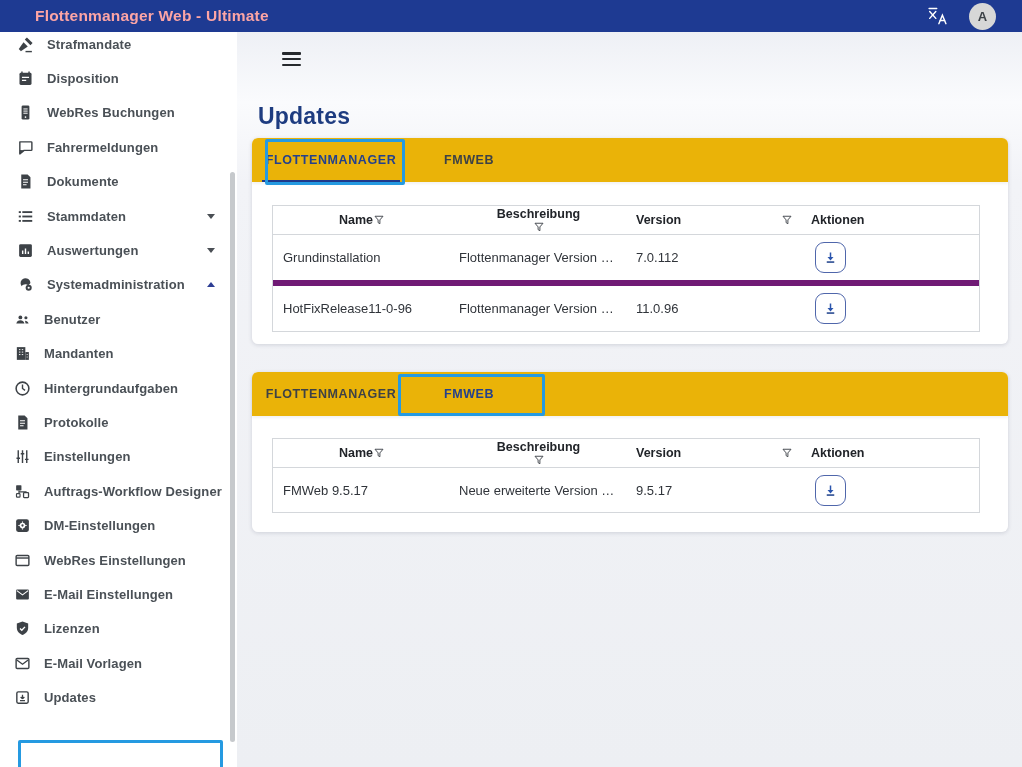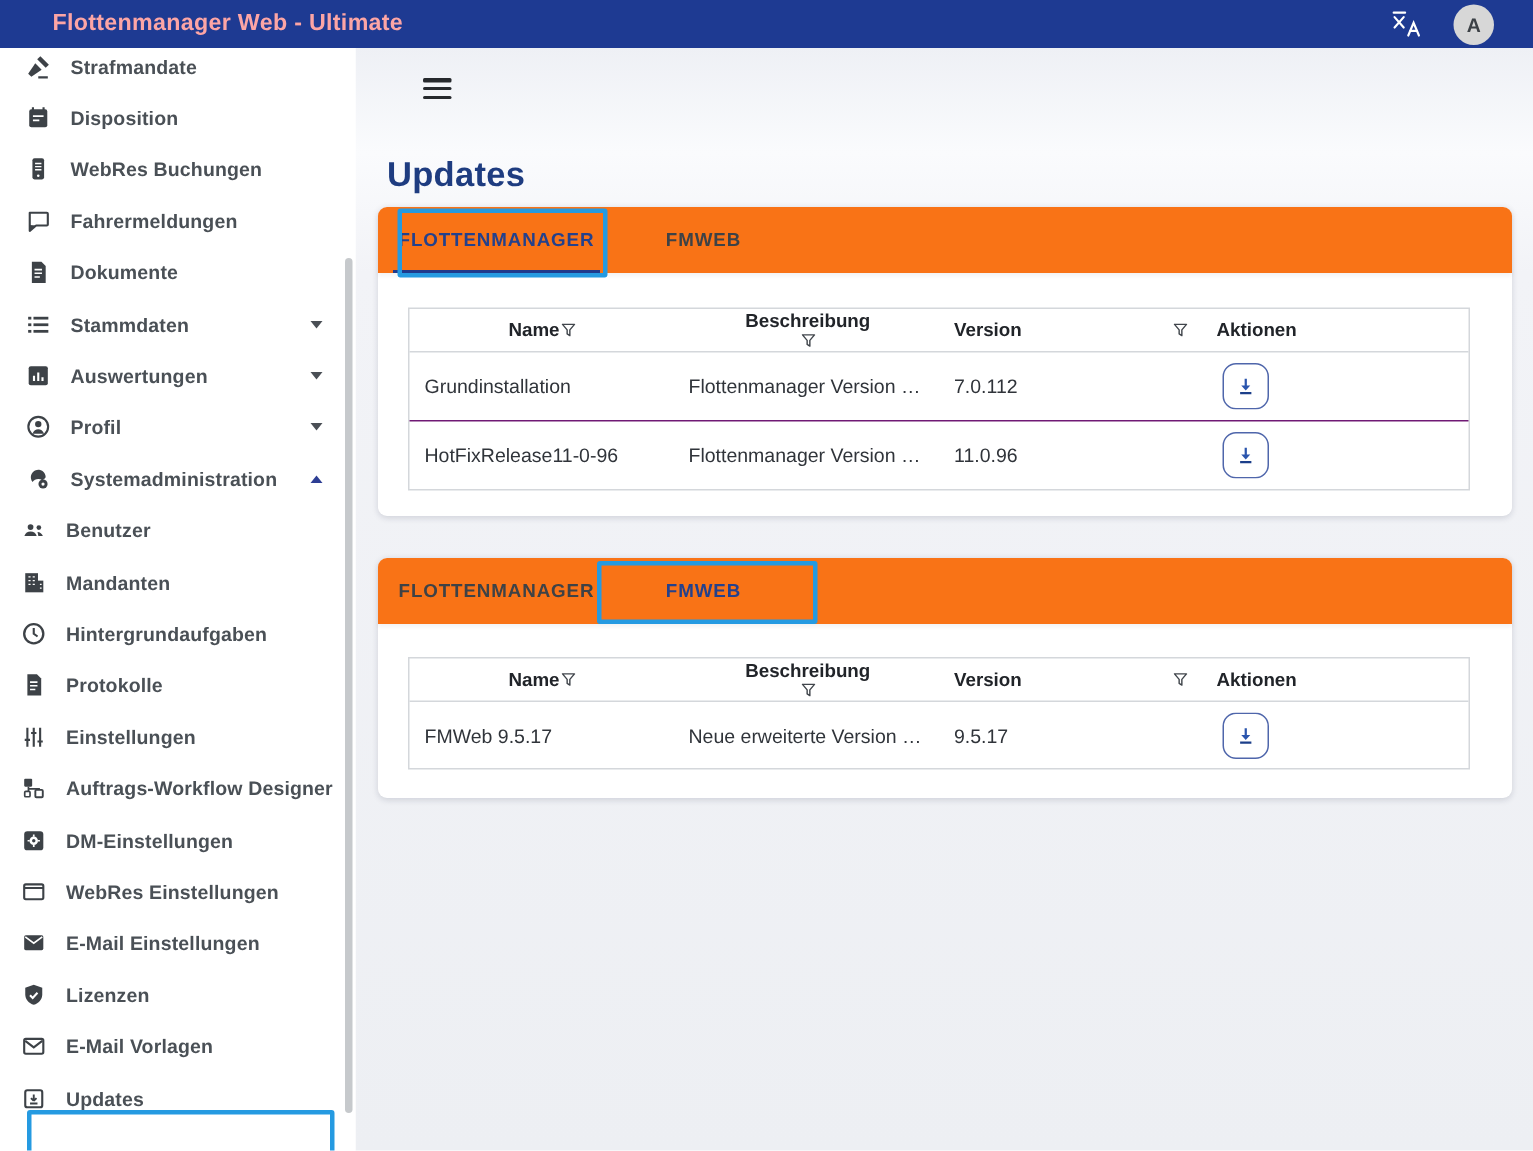--- a/index.html
+++ b/index.html
@@ -31,21 +31,21 @@
   .content{position:absolute;left:237px;top:32px;width:785px;height:735px;
            background:linear-gradient(180deg,#eef0f5 0px,#fafbfd 70px,#f2f3f7 150px,#edeff3 100%);}
   .hamburger{position:absolute;left:45px;top:20px;width:19px;cursor:pointer;}
   .hamburger span{display:block;height:2.6px;background:#26292d;border-radius:1px;margin-bottom:3.2px;}
   .page-title{position:absolute;left:21px;top:71px;margin:0;font-size:23px;font-weight:bold;color:#1e3c80;letter-spacing:.2px;}
   .card{position:absolute;left:15px;width:756px;background:#fff;border-radius:6px;
         box-shadow:0 1px 4px rgba(20,30,60,.15);}
   .card1{top:106px;height:206px;}
   .card2{top:340px;height:160px;}
   .tabs{position:relative;height:44px;display:flex;padding-left:10px;
-        box-shadow:0 2px 3px rgba(0,0,0,0.05);border-radius:6px 6px 0 0;background:#f97316;}
+        box-shadow:0 2px 3px rgba(0,0,0,0.05);border-radius:6px 6px 0 0;background:#eab308;}
   .tab{width:138px;height:44px;display:flex;align-items:center;justify-content:center;
        font-size:12.5px;font-weight:bold;letter-spacing:.6px;color:#3e4246;cursor:pointer;}
   .tab.active{color:#24418c;}
   .inkbar{position:absolute;bottom:0;height:2.5px;background:#1f3a8c;}
   .card1 .inkbar{left:10px;width:138px;}
   .card2 .inkbar{left:148px;width:137px;}
   .ann-tab1{left:13px;top:1px;width:134px;height:40px;}
   .ann-tab2{left:146px;top:2px;width:141px;height:36px;}
   
   .tbl{position:absolute;left:20px;width:708px;border:1px solid #d4d7db;background:#fff;box-sizing:border-box;}
@@ -53,21 +53,21 @@
   .card2 .tbl{top:66px;}
   .thead{display:flex;height:28px;align-items:center;border-bottom:1px solid #d4d7db;}
   .hcell{display:flex;align-items:center;justify-content:space-between;box-sizing:border-box;
          padding:0 8px 0 10px;font-size:12.5px;font-weight:bold;color:#212429;}
   .c1{width:176px;justify-content:center;}.c2{width:177px;flex-direction:column;}.c3{width:175px;}.c4{width:178px;}
   .filter-icon{width:12px;height:12px;color:#41464c;cursor:pointer;flex:none;}
   .filter-icon svg{width:12px;height:12px;display:block;}
   .trow{display:flex;align-items:center;}
   .card1 .trow{height:45px;}
   .card2 .trow{height:44px;}
-  .trow + .trow{border-top:1px solid #701a75;}
+  .trow + .trow{border-top:6px solid #701a75;}
   .tcell{box-sizing:border-box;padding:0 8px 0 10px;font-size:13px;color:#30343a;
          white-space:nowrap;overflow:hidden;text-overflow:ellipsis;}
   .dl-btn{margin-left:4px;width:31px;height:31px;border:1px solid #4f66ab;border-radius:9px;background:#fff;
           display:flex;align-items:center;justify-content:center;cursor:pointer;padding:0;}
   .dl-btn svg{width:15px;height:15px;display:block;}
 </style>
 </head>
 <body>
 
 <header class="topbar">
@@ -156,31 +156,20 @@
             <rect x="3" y="3" width="18" height="18" rx="2" fill="currentColor"></rect>
             <path d="M8 17v-5M12 17v-8M16 17v-3.5" stroke="#fff" stroke-width="2" fill="none"></path>
           </svg>
         </span>
       <span class="nlabel">Auswertungen</span>
       <span class="caret"></span>
     </li>
     <li class="nav-item">
       <span class="nicon">
           <svg viewBox="0 0 24 24">
-            <circle cx="12" cy="12" r="9.3" fill="none" stroke="currentColor" stroke-width="2"></circle>
-            <circle cx="12" cy="9.5" r="3" fill="currentColor"></circle>
-            <path d="M6.5 18.5c1.2-3 3.2-4.2 5.5-4.2s4.3 1.2 5.5 4.2z" fill="currentColor"></path>
-          </svg>
-        </span>
-      <span class="nlabel">Profil</span>
-      <span class="caret"></span>
-    </li>
-    <li class="nav-item">
-      <span class="nicon">
-          <svg viewBox="0 0 24 24">
             <path d="M19 10a7 7 0 10-12.4 4.5C7.9 12.8 9.8 11.8 12 11.8c1.4 0 2.7.4 3.8 1.1A7 7 0 0019 10z" fill="currentColor"></path>
             <circle cx="16.5" cy="16.5" r="4.3" fill="currentColor"></circle>
             <circle cx="16.5" cy="16.5" r="1.5" fill="#fff"></circle>
           </svg>
         </span>
       <span class="nlabel">Systemadministration</span>
       <span class="caret up"></span>
     </li>
     <li class="nav-item sub">
       <span class="nicon">

